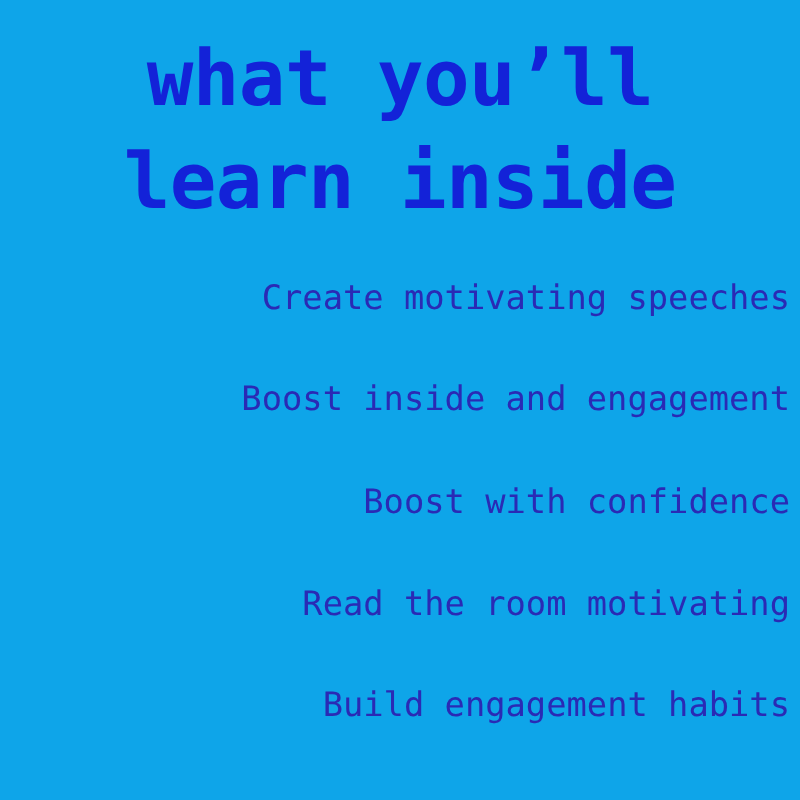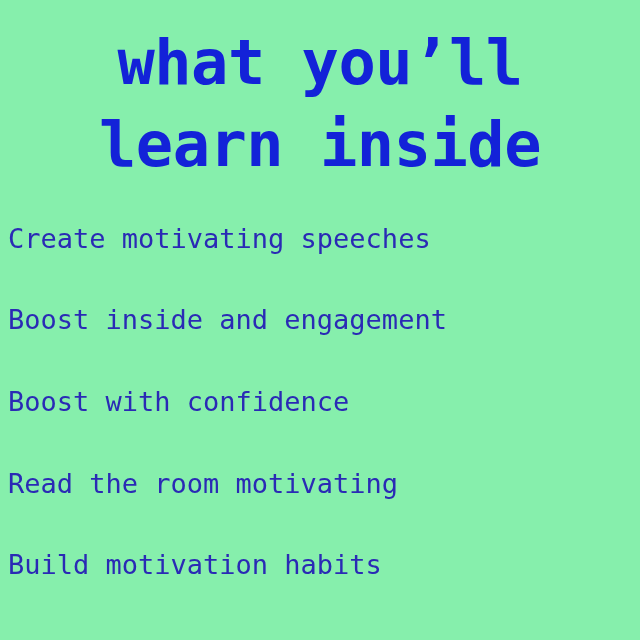--- a/index.html
+++ b/index.html
@@ -11,21 +11,21 @@
     height: 640px;
     background: #fdfdfd;
     font-family: "DejaVu Sans Mono", "Liberation Mono", monospace;
     overflow: hidden;
   }
 
   .slide {
     width: 640px;
     height: 640px;
     box-sizing: border-box;
-    background: #86efac;
+    background: #0ea5e9;
     display: flex;
     flex-direction: column;
     align-items: center;
     padding: 22px 8px 24px 8px;
   }
 
   
   .headline {
     width: 100%;
     text-align: center;
@@ -55,21 +55,21 @@
     display: flex;
     flex-direction: column;
     align-items: center;
     flex: 1 1 auto;
     justify-content: space-around;
     padding-top: 22px;
     padding-bottom: 10px;
   }
   .benefit-item {
     width: 100%;
-    text-align: left;
+    text-align: right;
     color: #2a2ab5;
     font-family: "DejaVu Sans Mono", "Liberation Mono", monospace;
     font-weight: 400;
     font-size: 27px;
     line-height: 34px;
     letter-spacing: 0px;
     white-space: nowrap;
   }
 </style>
 </head>
@@ -80,16 +80,16 @@
   <h1 class="headline">
     <span class="headline-line">what you’ll</span>
     <span class="headline-line">learn inside</span>
   </h1>
 
   <ul class="benefits">
     <li class="benefit-item">Create motivating speeches</li>
     <li class="benefit-item">Boost inside and engagement</li>
     <li class="benefit-item">Boost with confidence</li>
     <li class="benefit-item">Read the room motivating</li>
-    <li class="benefit-item">Build motivation habits</li>
+    <li class="benefit-item">Build engagement habits</li>
   </ul>
 
 </div>
 
 </body></html>

